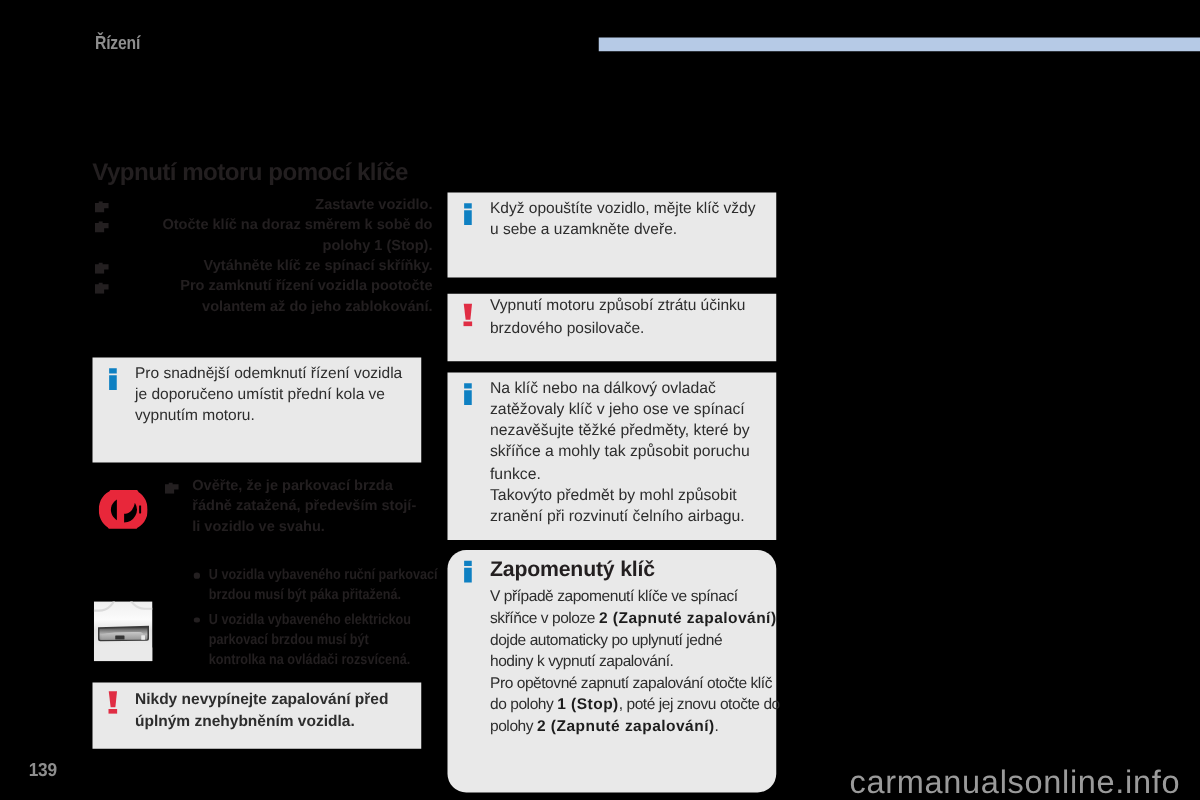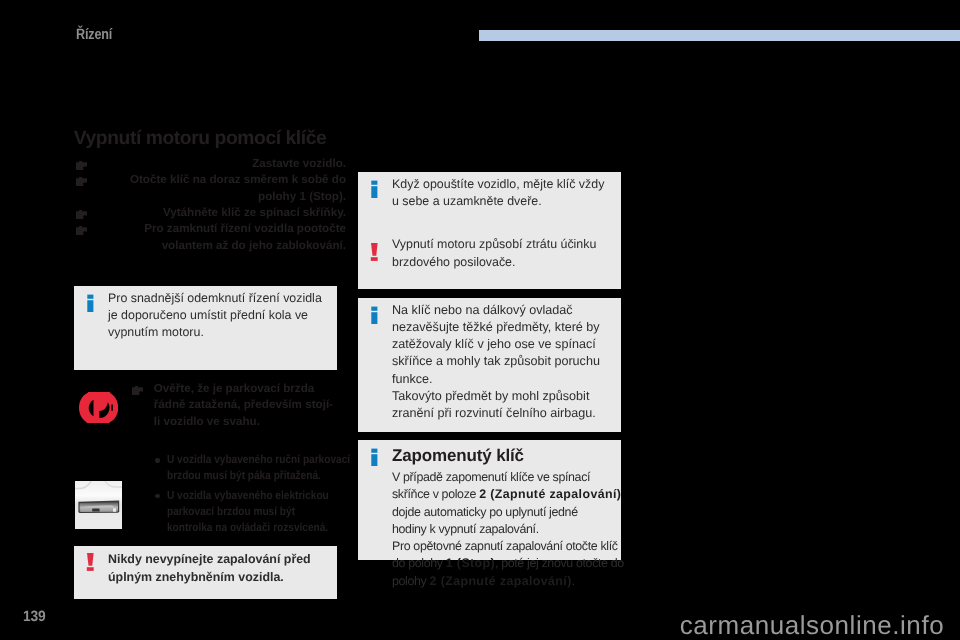--- a/index.html
+++ b/index.html
@@ -56,24 +56,24 @@
           line-height:15px;letter-spacing:-.2px;transform:scaleX(.92);transform-origin:0 0;}
   .wm{position:absolute;left:679.7px;top:612px;font-size:26px;line-height:26px;color:#9a9a9a;letter-spacing:.55px;}
 
   .ln{display:block;white-space:pre;}
 
   
   #lbox1{left:74px;top:286px;width:263px;height:84px;}
   #brakeblock{left:74px;top:381px;width:266px;height:56px;}
   #brakeblock .brakeicon{position:absolute;left:4.8px;top:10.9px;line-height:0;}
   #lbox2{left:74px;top:546px;width:263px;height:53px;font-weight:bold;}
-  #rbox1{left:358px;top:172px;width:263px;height:68px;}
+  #rbox1{left:358px;top:154px;width:263px;height:68px;}
   #rbox2{left:358px;top:235px;width:263px;height:55px;}
   #rbox3{left:358px;top:298px;width:263px;height:134px;}
-  #rbox4{left:358px;top:440px;width:263px;height:120px;}
+  #rbox4{left:358px;top:440px;width:263px;height:194px;border-radius:15px;}
   #rbox3 .body{font-size:12.6px;}
   #rbox4 .body{letter-spacing:-.35px;}
   #rbox4 .body b{letter-spacing:.38px;}
   #rbox2{top:235.3px;height:53.3px;}
   #rbox2 .body{padding-top:1px;}
   #lbox2 .body{padding-top:5.3px;}
 </style>
 </head>
 <body>
 
@@ -212,22 +212,22 @@
 
   <div class="box" id="rbox3">
     <span class="ico">
       <svg viewBox="0 0 16 22" width="16" height="22">
           <rect x="3.3" y="4.6" width="6.1" height="4.2" fill="#0e80c2"></rect>
           <rect x="3.3" y="10.2" width="6.1" height="13.4" fill="#0e80c2"></rect>
         </svg>
     </span>
     <p class="body">
         <span class="ln"><span>Na klíč nebo na dálkový ovladač</span></span>
+        <span class="ln"><span>zatěžovaly klíč v jeho ose ve spínací</span></span>
         <span class="ln"><span>nezavěšujte těžké předměty, které by</span></span>
-        <span class="ln"><span>zatěžovaly klíč v jeho ose ve spínací</span></span>
         <span class="ln"><span>skříňce a mohly tak způsobit poruchu</span></span>
         <span class="ln"><span>funkce.</span></span>
         <span class="ln"><span>Takovýto předmět by mohl způsobit</span></span>
         <span class="ln"><span>zranění při rozvinutí čelního airbagu.</span></span>
       </p>
   </div>
 
   <div class="box" id="rbox4">
     <span class="ico">
       <svg viewBox="0 0 16 22" width="16" height="22">

